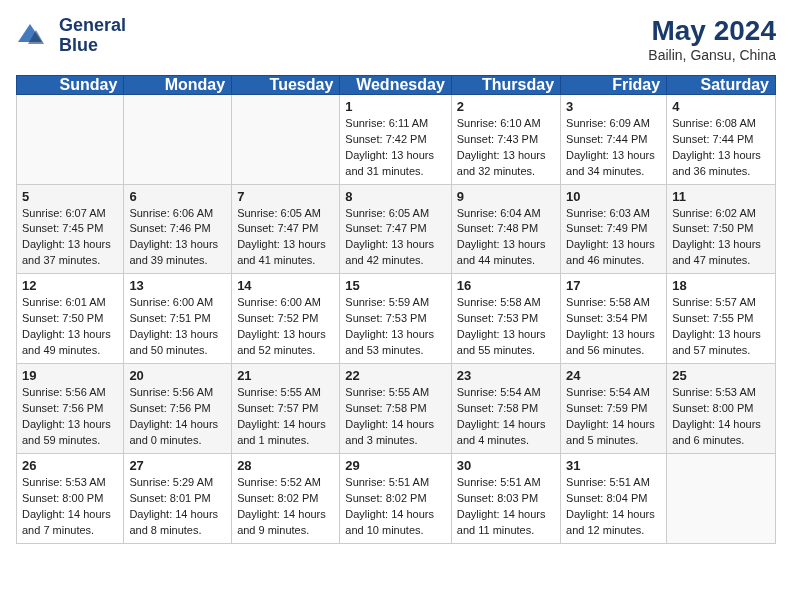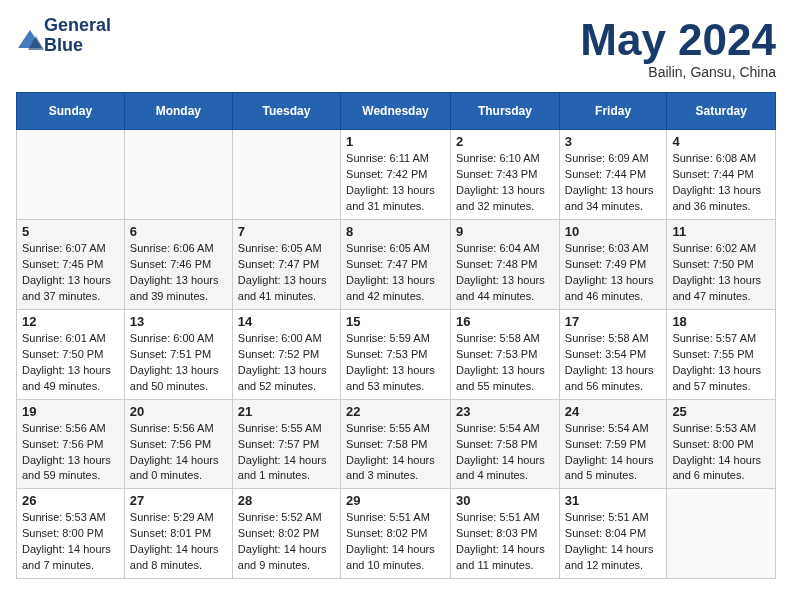--- a/index.html
+++ b/index.html
@@ -11,61 +11,61 @@
       padding: 16px;
     }
     .header {
       display: flex;
       justify-content: space-between;
       align-items: flex-start;
       margin-bottom: 12px;
     }
     .logo {
       display: flex;
-      align-items: flex-end;
-      gap: 0;
+      align-items: center;
+      gap: 15px;
     }
     .logo-text {
       font-size: 18px;
       font-weight: bold;
       color: #1a3a6b;
       line-height: 1.1;
     }
     .logo-text span {
       display: block;
     }
     .logo-icon {
       width: 28px;
       height: 28px;
     }
     .title-block {
       text-align: right;
     }
     .month-title {
-      font-size: 44px;
+      font-size: 28px;
       font-weight: bold;
       color: #1a3a6b;
       line-height: 1.1;
     }
     .location {
       font-size: 14px;
       color: #333;
     }
     .calendar {
       width: 100%;
       border-collapse: collapse;
       border: 1px solid #ccc;
     }
     .calendar thead th {
       background: #2563b0;
       color: white;
-      font-size: 12px;
+      font-size: 16px;
       font-weight: bold;
-      padding: 11px 6px;
-      text-align: center;
+      padding: 0 6px;
+      text-align: right;
       border: 1px solid #1a4a90;
     }
     .calendar tbody td {
       vertical-align: top;
       border: 1px solid #ccc;
       padding: 4px 5px;
       min-height: 80px;
       width: 113px;
       background: #fff;
       font-size: 10px;

